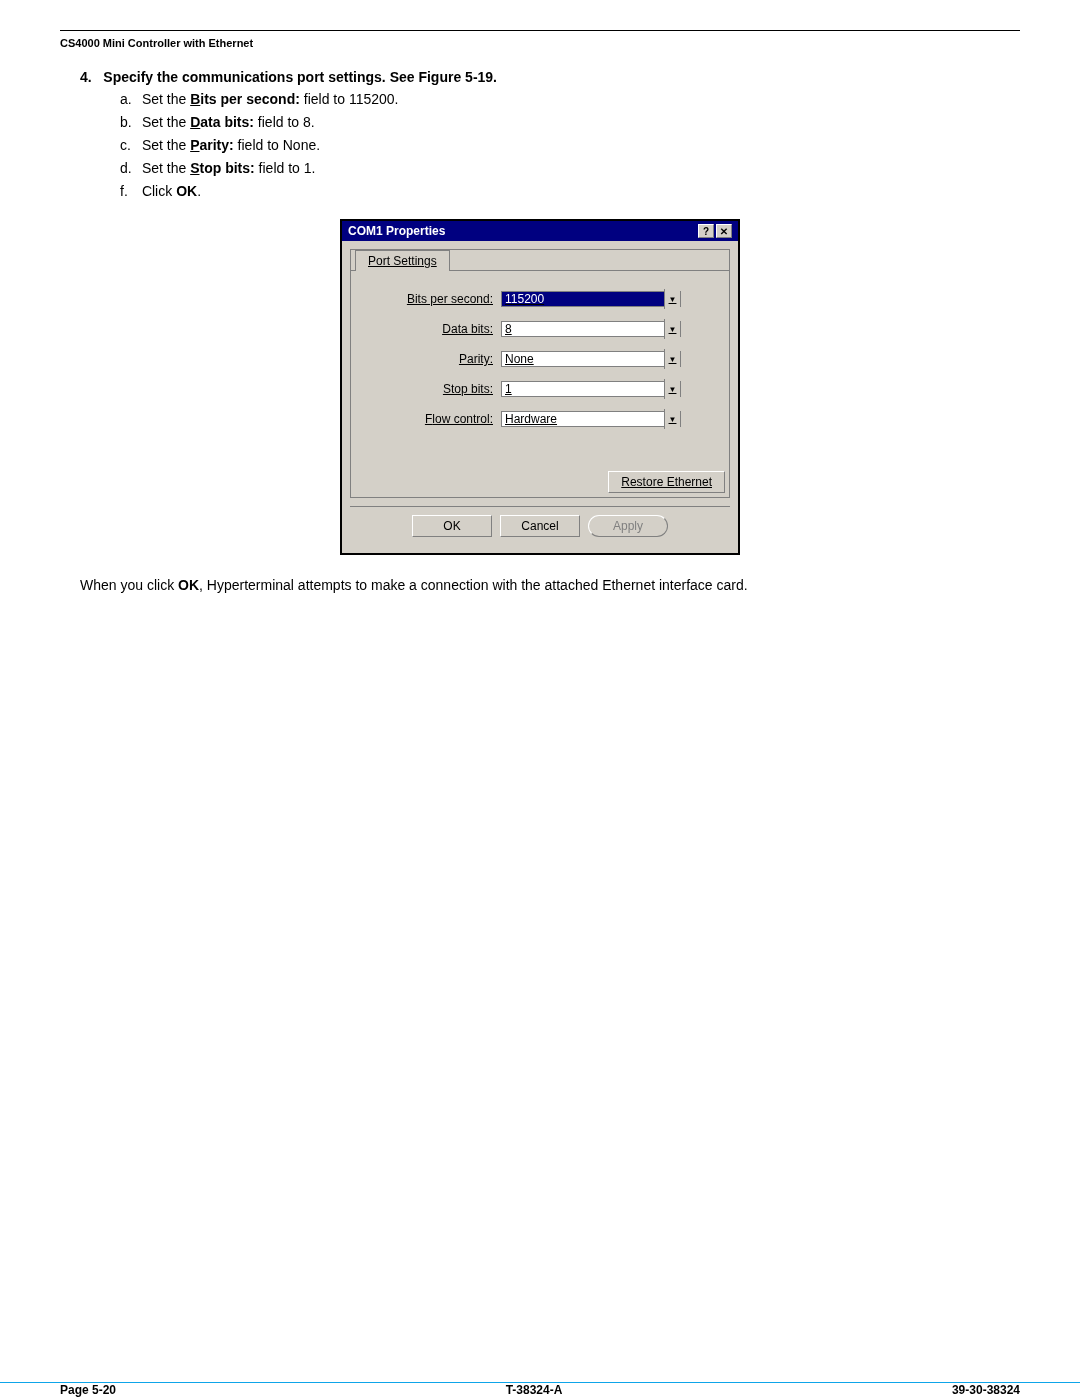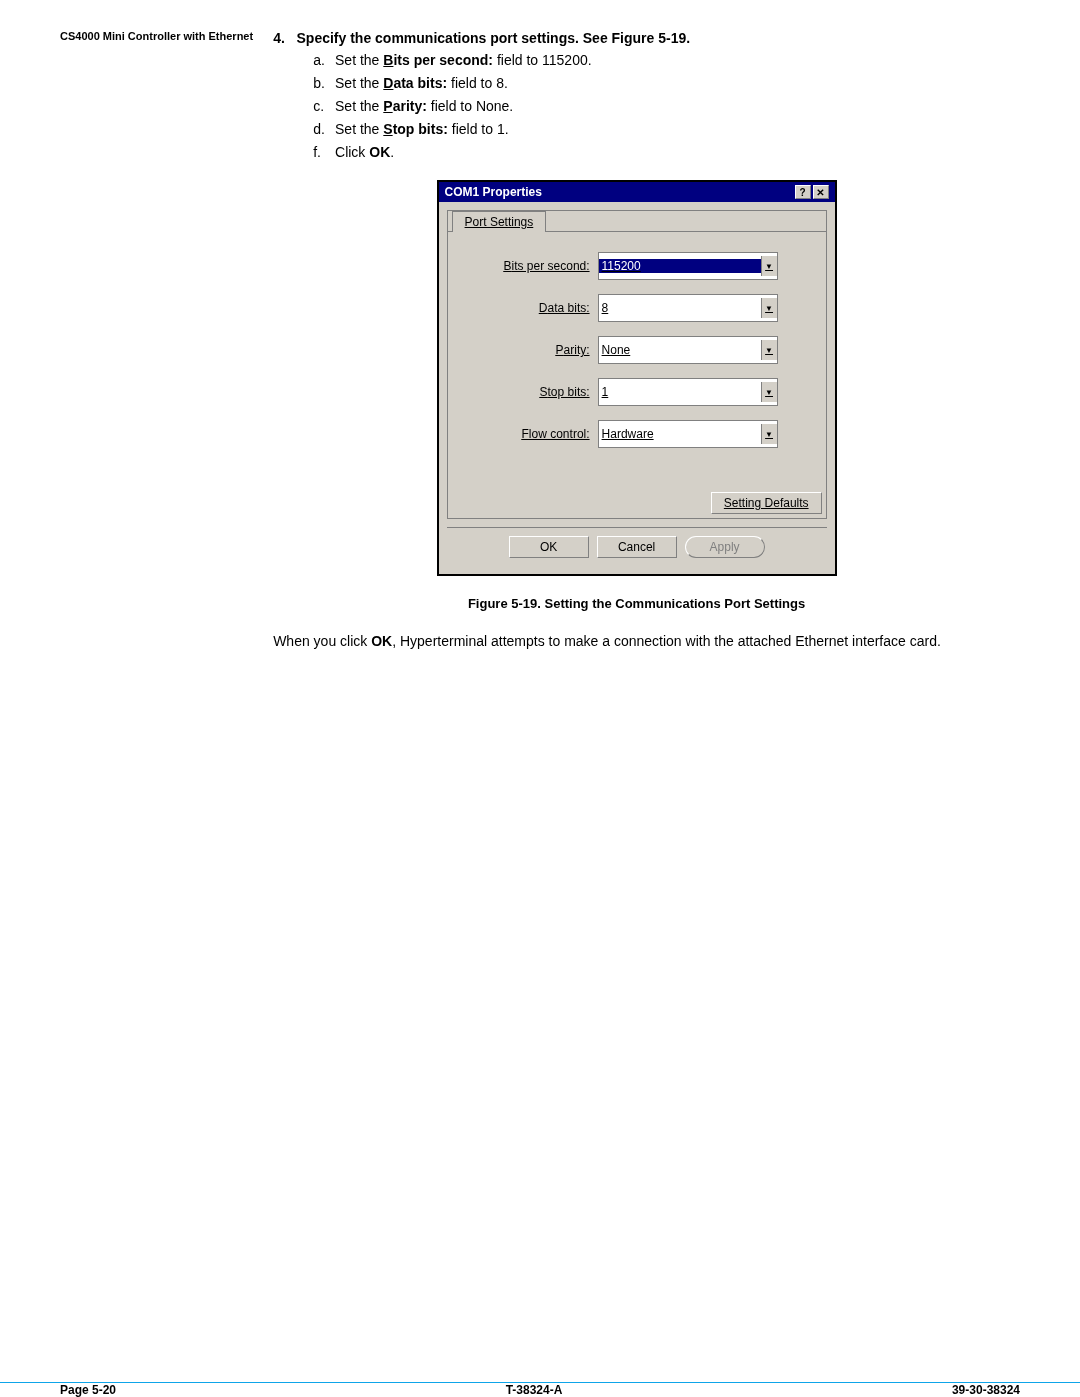--- a/index.html
+++ b/index.html
@@ -10,21 +10,21 @@
       color: #000;
       width: 1080px;
       min-height: 1397px;
       display: flex;
       flex-direction: column;
     }
 
     .page-container {
       flex: 1;
       display: flex;
-      flex-direction: row;
+      flex-direction: column;
       padding: 30px 60px 20px 60px;
     }
 
     .header-rule {
       border: none;
       border-top: 1px solid #000;
       margin-bottom: 6px;
     }
 
     .header-text {
@@ -218,21 +218,21 @@
     .footer-center {
       text-align: center;
     }
 
     .select-box {
       display: flex;
       align-items: center;
       width: 180px;
       border: 1px solid #808080;
       background: #fff;
-      height: 28px;
+      height: 16px;
     }
 
     .select-value {
       flex: 1;
       padding: 0 3px;
       font-size: 12px;
       overflow: hidden;
     }
 
     .select-value.highlighted {
@@ -368,36 +368,33 @@
                   <div class="select-box">
                     <div class="select-value">Hardware</div>
                     <div class="dropdown-arrow">▼</div>
                   </div>
                 </div>
               </div>
 
             </div>
 
             <div class="restore-btn-row">
-              <button class="win-btn">Setting Defaults</button>
+              <button class="win-btn">Restore Ethernet</button>
             </div>
           </div>
 
           <div class="dialog-footer">
             <button class="win-btn">OK</button>
             <button class="win-btn">Cancel</button>
             <button class="win-btn disabled">Apply</button>
           </div>
         </div>
       </div>
     </div>
 
-    <div class="figure-caption">
-      <strong>Figure 5-19. Setting the Communications Port Settings</strong>
-    </div>
 
     <div class="body-text">
       <span>When you click <strong>OK</strong>, Hyperterminal attempts to make a connection with the attached Ethernet interface card.</span>
     </div>
 
   </div>
 </div>
 
 <div class="footer">
   <div class="footer-left">Page 5-20</div>

